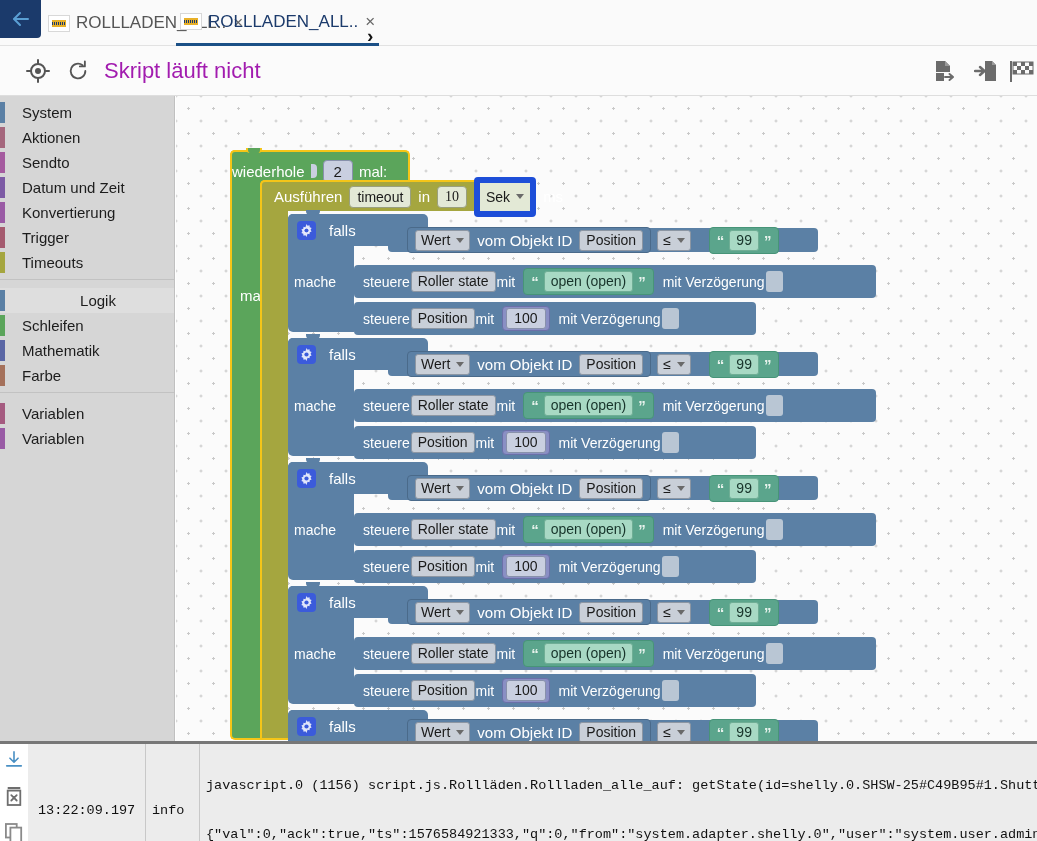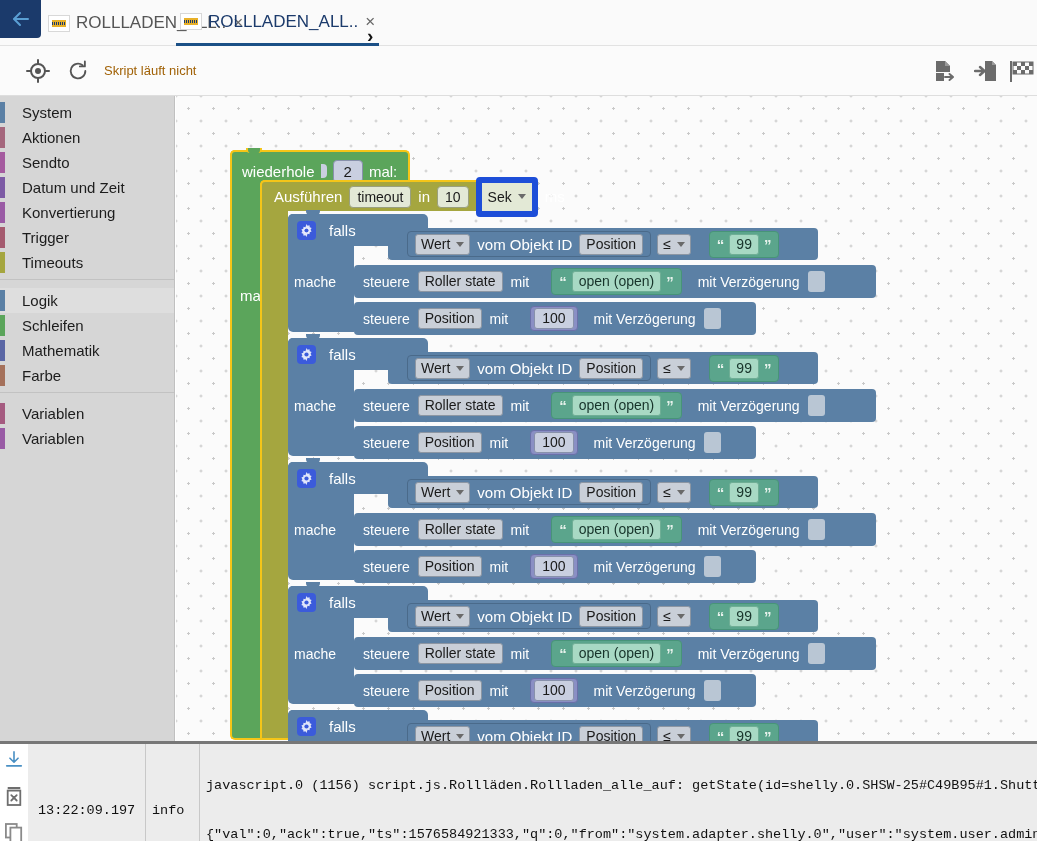--- a/index.html
+++ b/index.html
@@ -45,35 +45,35 @@
     font-size: 19px; color: #111; font-weight: bold; line-height: 1;
   }
 
   
   .toolbar {
     position: absolute; left: 0; top: 46px; width: 1037px; height: 50px;
     background: #fbfbfb; border-bottom: 1px solid #dedede;
     display: flex; align-items: center;
   }
   .tb-icon { width: 40px; display:flex; align-items:center; justify-content:center; }
-  .tb-status { font-size: 13px; color: #a16207; margin-left: 6px; }
+  .tb-status { font-size: 22px; color: #a21caf; margin-left: 6px; }
   .tb-right { position: absolute; right: 0; top: 0; height: 50px; display:flex; align-items:center; }
   .tb-right .tb-icon { width: 42px; }
 
   
   .toolbox {
     position: absolute; left: 0; top: 96px; width: 175px; height: 645px;
     background: #d6d6d6; border-right: 1px solid #c0c0c0;
     padding-top: 4px; overflow: hidden;
   }
   .tb-row {
     position: relative; height: 25px; display: flex; align-items: center;
     padding-left: 22px; font-size: 15px; color: #1c1c1c;
   }
-  .tb-row.hl { background: #dedede; }
+  .tb-row.hl { background: #dedede; justify-content: center; }
   .tb-row .swatch {
     position: absolute; left: 0; top: 2px; width: 5px; height: 21px;
   }
   .tb-sep { height: 9px; }
   .tb-sep .line {
     height: 1px; background: #c2c2c2; margin: 4px 0 0 0;
   }
 
   
   .canvas {
@@ -93,21 +93,21 @@
     position: absolute; left: 54px; top: 54px;
     width: 58px; height: 590px;
     background: #5ba55b; border: 2px solid #f5c518;
     border-radius: 5px 0 0 5px; border-right: none;
   }
   .b-repeat-head {
     position: absolute; left: 54px; top: 54px;
     width: 180px; height: 40px;
     background: #5ba55b; border: 2px solid #f5c518; border-bottom: none;
     border-radius: 5px 5px 5px 0;
-    display: flex; align-items: center; padding-left: 10px; gap: 6px;
+    display: flex; align-items: center; padding-left: 0; gap: 6px;
   }
   .b-repeat-notch {
     position: absolute; left: 70px; top: 52px; width: 16px; height: 5px;
     background: #5ba55b; border-left: 2px solid #f5c518; border-right: 2px solid #f5c518;
     border-radius: 0 0 4px 4px; z-index: 3;
   }
   .lbl-w { color: #fff; font-size: 15px; white-space: nowrap; }
   .num-field {
     background: #c9cfe0; border: 1px solid #8891ab; border-radius: 4px;
     padding: 1px 10px; font-size: 15px; color: #1a1a1a; line-height: 19px;
@@ -128,21 +128,21 @@
   .b-timeout-head {
     position: absolute; left: 84px; top: 84px; width: 276px; height: 31px;
     background: #a5a63f; border: 2px solid #f5c518; border-bottom: none;
     border-radius: 5px 5px 5px 0;
     display: flex; align-items: center; gap: 7px; padding-left: 12px;
   }
   .field-pill {
     background: #e3e9d6; border: 1px solid #9aa07e; border-radius: 4px;
     padding: 0 7px; font-size: 14px; color: #1a1a1a; line-height: 20px;
   }
-  .field-pill.num { background: #e3e9d6; }
+  .field-pill.num { background: #e3e9d6; font-family: Liberation Serif, serif; }
   .field-drop {
     background: #e3e9d6; border: 6px solid #1d4ed8; border-radius: 4px;
     padding: 4px 6px; font-size: 14px; color: #1a1a1a; line-height: 20px;
     display: inline-flex; align-items: center; gap: 6px;
   }
   .caret { width:0;height:0;border-left:4px solid transparent;border-right:4px solid transparent;border-top:5px solid #6a6a6a; }
 
   
   .b-if { position: absolute; }
   .if-col {
@@ -161,21 +161,21 @@
   .gear {
     width: 19px; height: 19px; background: #3b5bdb; border-radius: 4px;
     display:flex; align-items:center; justify-content:center; flex:none;
   }
   .if-do {
     position: absolute; left: 6px; top: 60px; width: 60px; height: 20px;
     font-size: 14px; color: #fff;
   }
   
   .cond {
-    position: absolute; top: 14px; height: 32px;
+    position: absolute; top: 14px; height: 24px;
     background: #5b80a5; border-radius: 4px;
     display: flex; align-items: center; gap: 6px; padding: 0 7px;
   }
   .getval {
     background: #5b80a5; border: 1px solid #4a6a8a; border-radius: 4px;
     height: 26px; display: flex; align-items: center; gap: 7px; padding: 0 7px;
   }
   .pill-gray {
     background: #c9cfd8; border: 1px solid #8c96a3; border-radius: 3px;
     padding: 0 6px; font-size: 14px; color: #1a1a1a; line-height: 19px;
@@ -191,21 +191,21 @@
     height: 27px; display: inline-flex; align-items: center; gap: 5px; padding: 0 7px;
   }
   .q { color: #e7f2ec; font-size: 15px; font-weight: bold; line-height: 1; }
   .txt-inner {
     background: #a8d9c4; border: 1px solid #6fae95; border-radius: 3px;
     padding: 0 6px; font-size: 14px; color: #17332a; line-height: 19px;
   }
   
   .stmt {
     position: absolute; height: 33px; background: #5b80a5;
-    border-radius: 4px; display: flex; align-items: center; gap: 8px;
+    border-radius: 4px; display: flex; align-items: center; gap: 1px;
     padding: 0 9px;
   }
   .stmt .lbl { color:#fff; font-size:14px; white-space: nowrap; }
   .num-block {
     background: #8a8fc4; border: 1px solid #6b70a8; border-radius: 4px;
     height: 25px; display:inline-flex; align-items:center; padding: 8px 3px;
   }
   .num-block .inner {
     background: #c9cfe0; border: 1px solid #8891ab; border-radius: 3px;
     padding: 0 7px; font-size: 14px; color: #1a1a1a; line-height: 19px;

